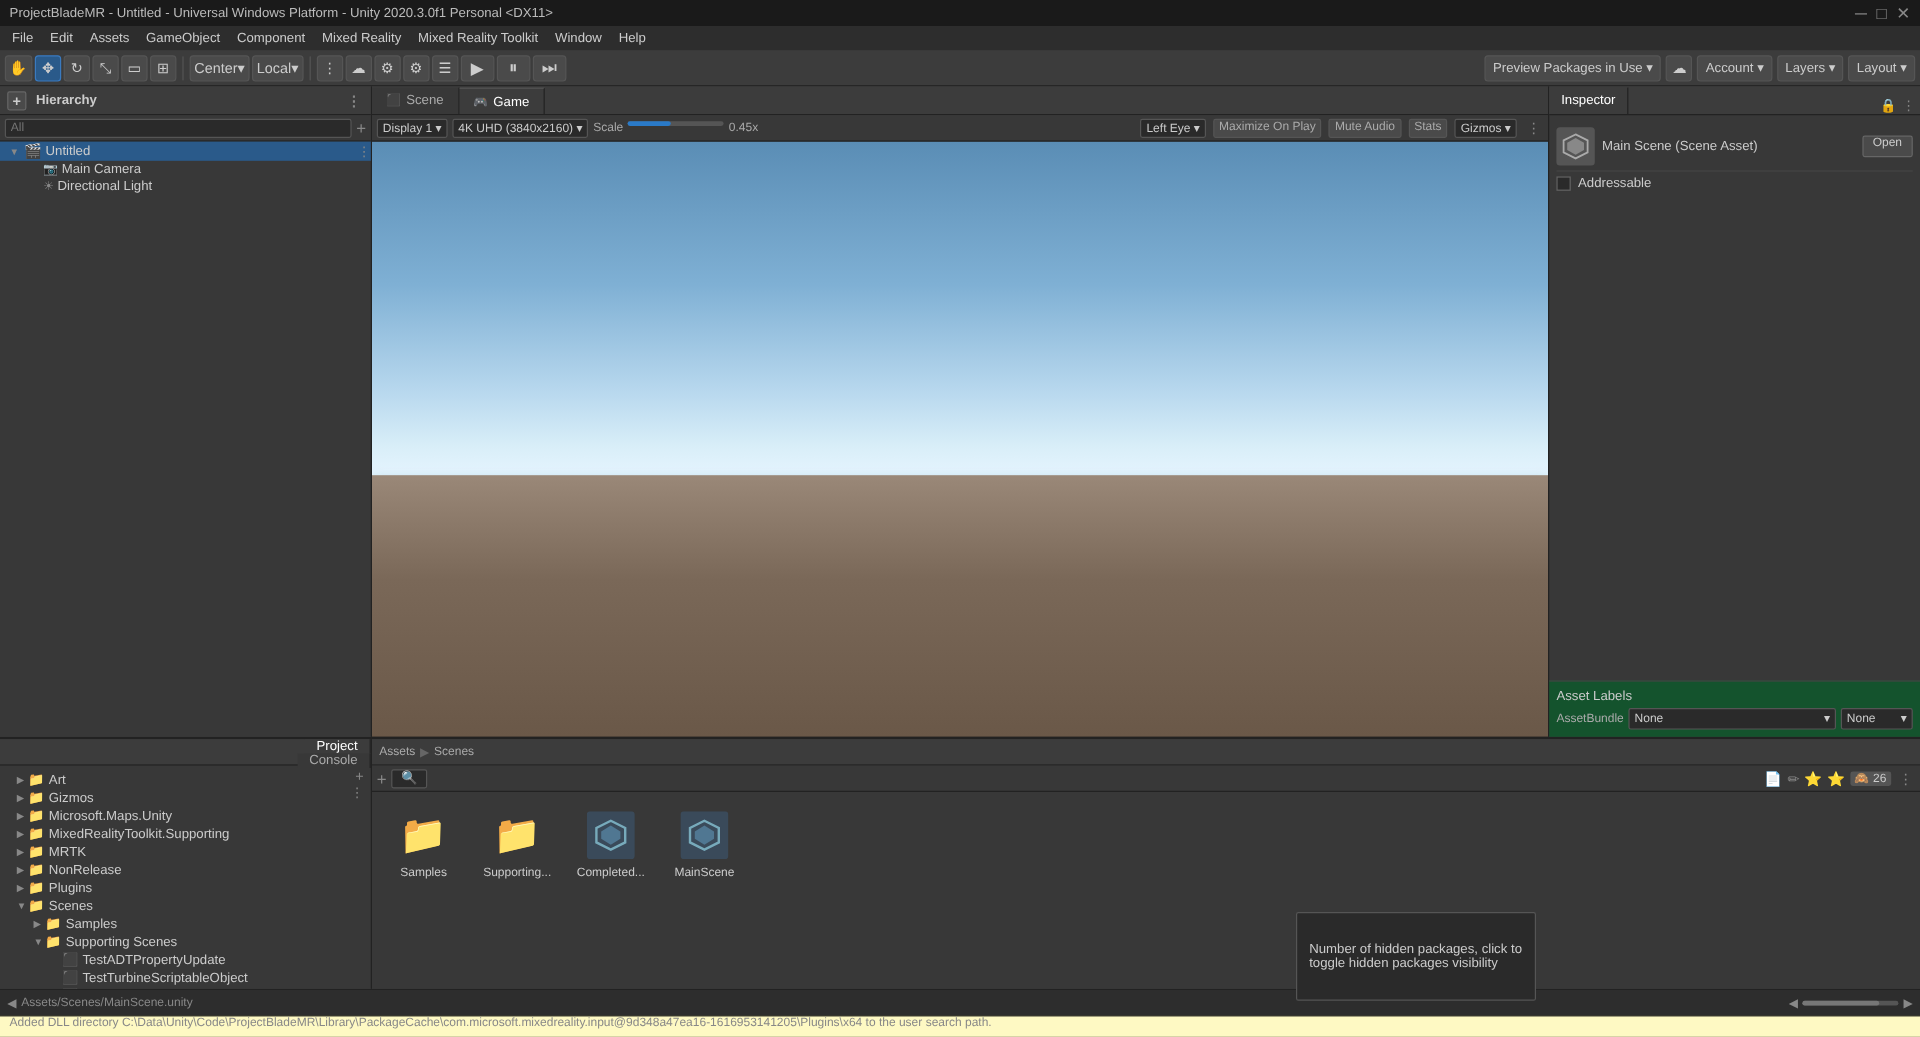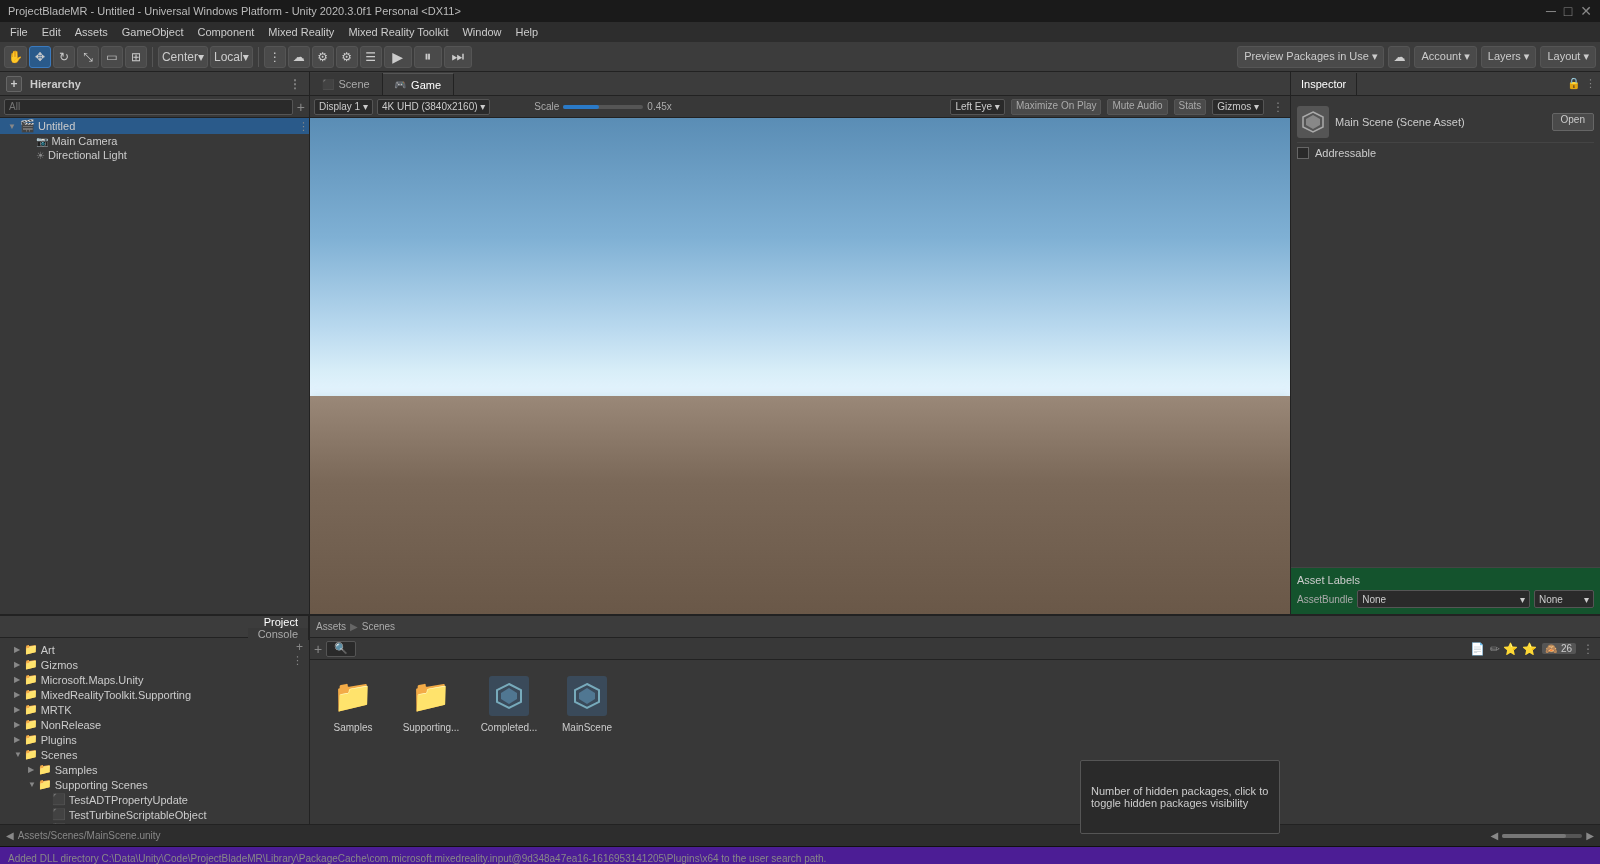--- a/index.html
+++ b/index.html
@@ -118,23 +118,23 @@
 
     
     #main-area {
       display: flex;
       height: calc(864px - 22px - 20px - 30px - 18px);
     }
 
     
     #status-bar {
       height: 18px;
-      background: #4c1d95;
-      display: flex;
-      align-items: flex-end;
+      background: #fef9c3;
+      display: flex;
+      align-items: flex-start;
       padding: 0 8px;
       font-size: 10px;
       color: #888;
       border-top: 1px solid #111;
       position: absolute;
       bottom: 0;
       left: 0;
       right: 0;
     }
 
@@ -253,23 +253,21 @@
       color: #ccc;
       font-size: 10px;
       padding: 0 4px;
       display: flex;
       align-items: center;
       gap: 2px;
       cursor: pointer;
     }
     .scale-slider {
       display: flex;
-      align-items: center;
       gap: 4px;
-      margin-left: 40px;
     }
     .slider-track {
       width: 80px;
       height: 4px;
       background: #555;
       border-radius: 2px;
       position: relative;
     }
     .slider-fill {
       width: 45%;
@@ -446,21 +444,21 @@
       width: 310px;
       background: #383838;
       border-left: 1px solid #222;
       display: flex;
       flex-direction: column;
     }
     #inspector-tabs {
       height: 24px;
       background: #3c3c3c;
       display: flex;
-      align-items: center;
+      align-items: flex-end;
       border-bottom: 1px solid #222;
     }
     .inspector-tab {
       height: 22px;
       padding: 0 10px;
       display: flex;
       align-items: center;
       cursor: pointer;
       font-size: 11px;
       color: #aaa;

